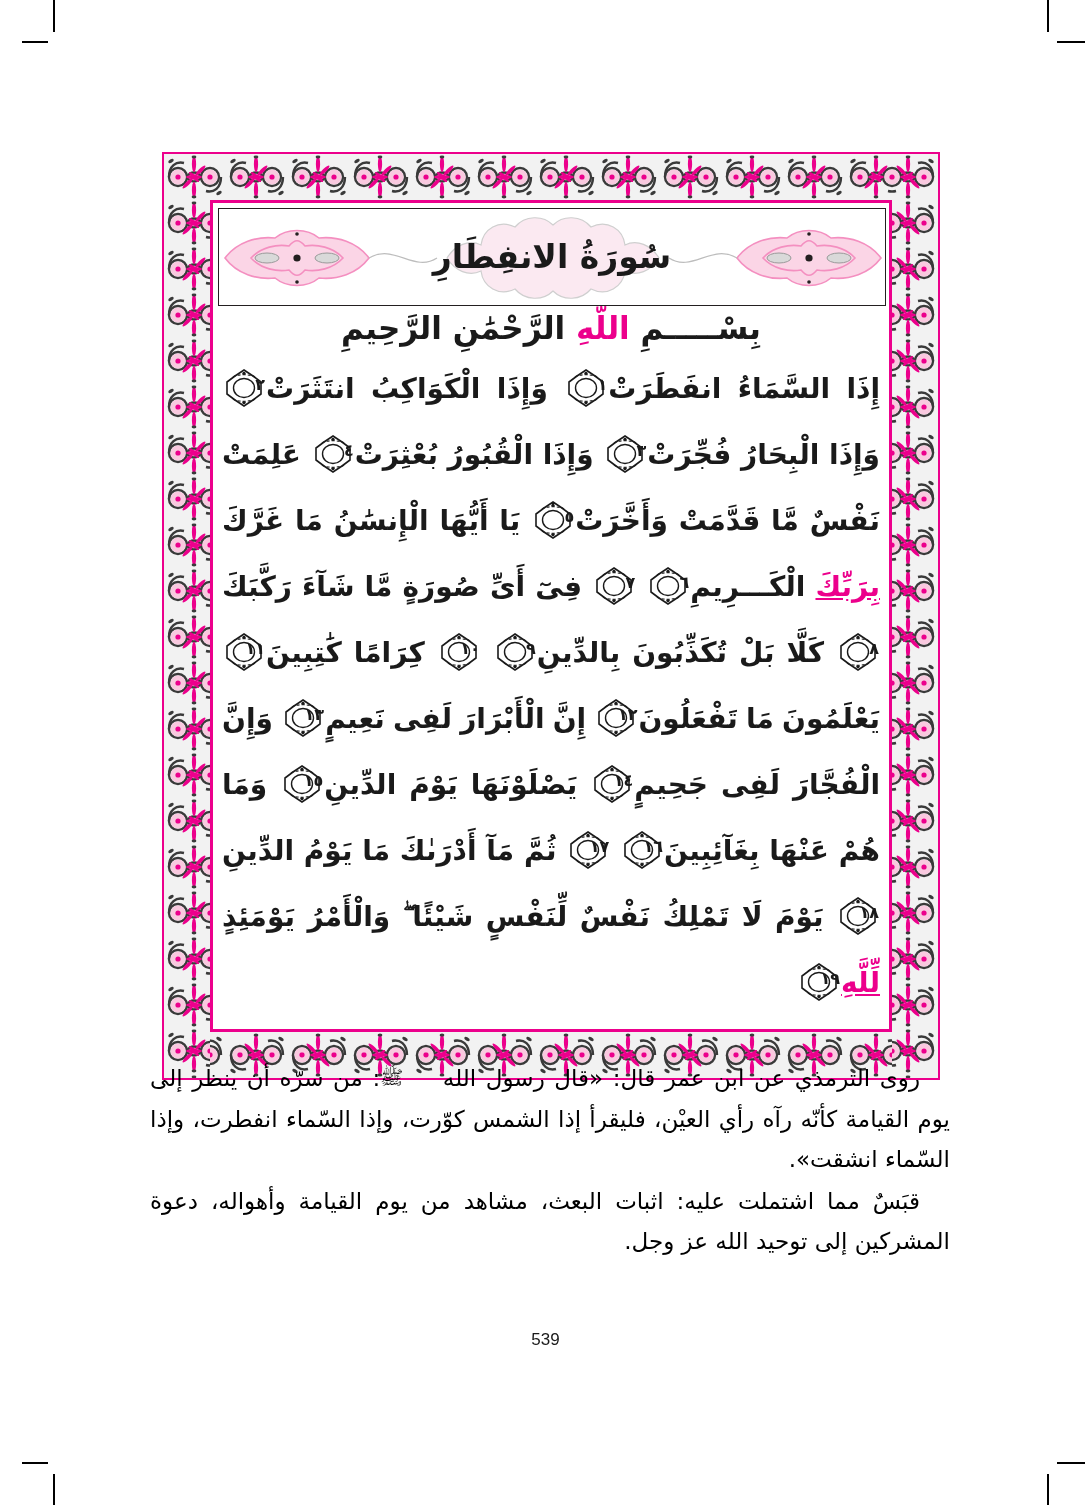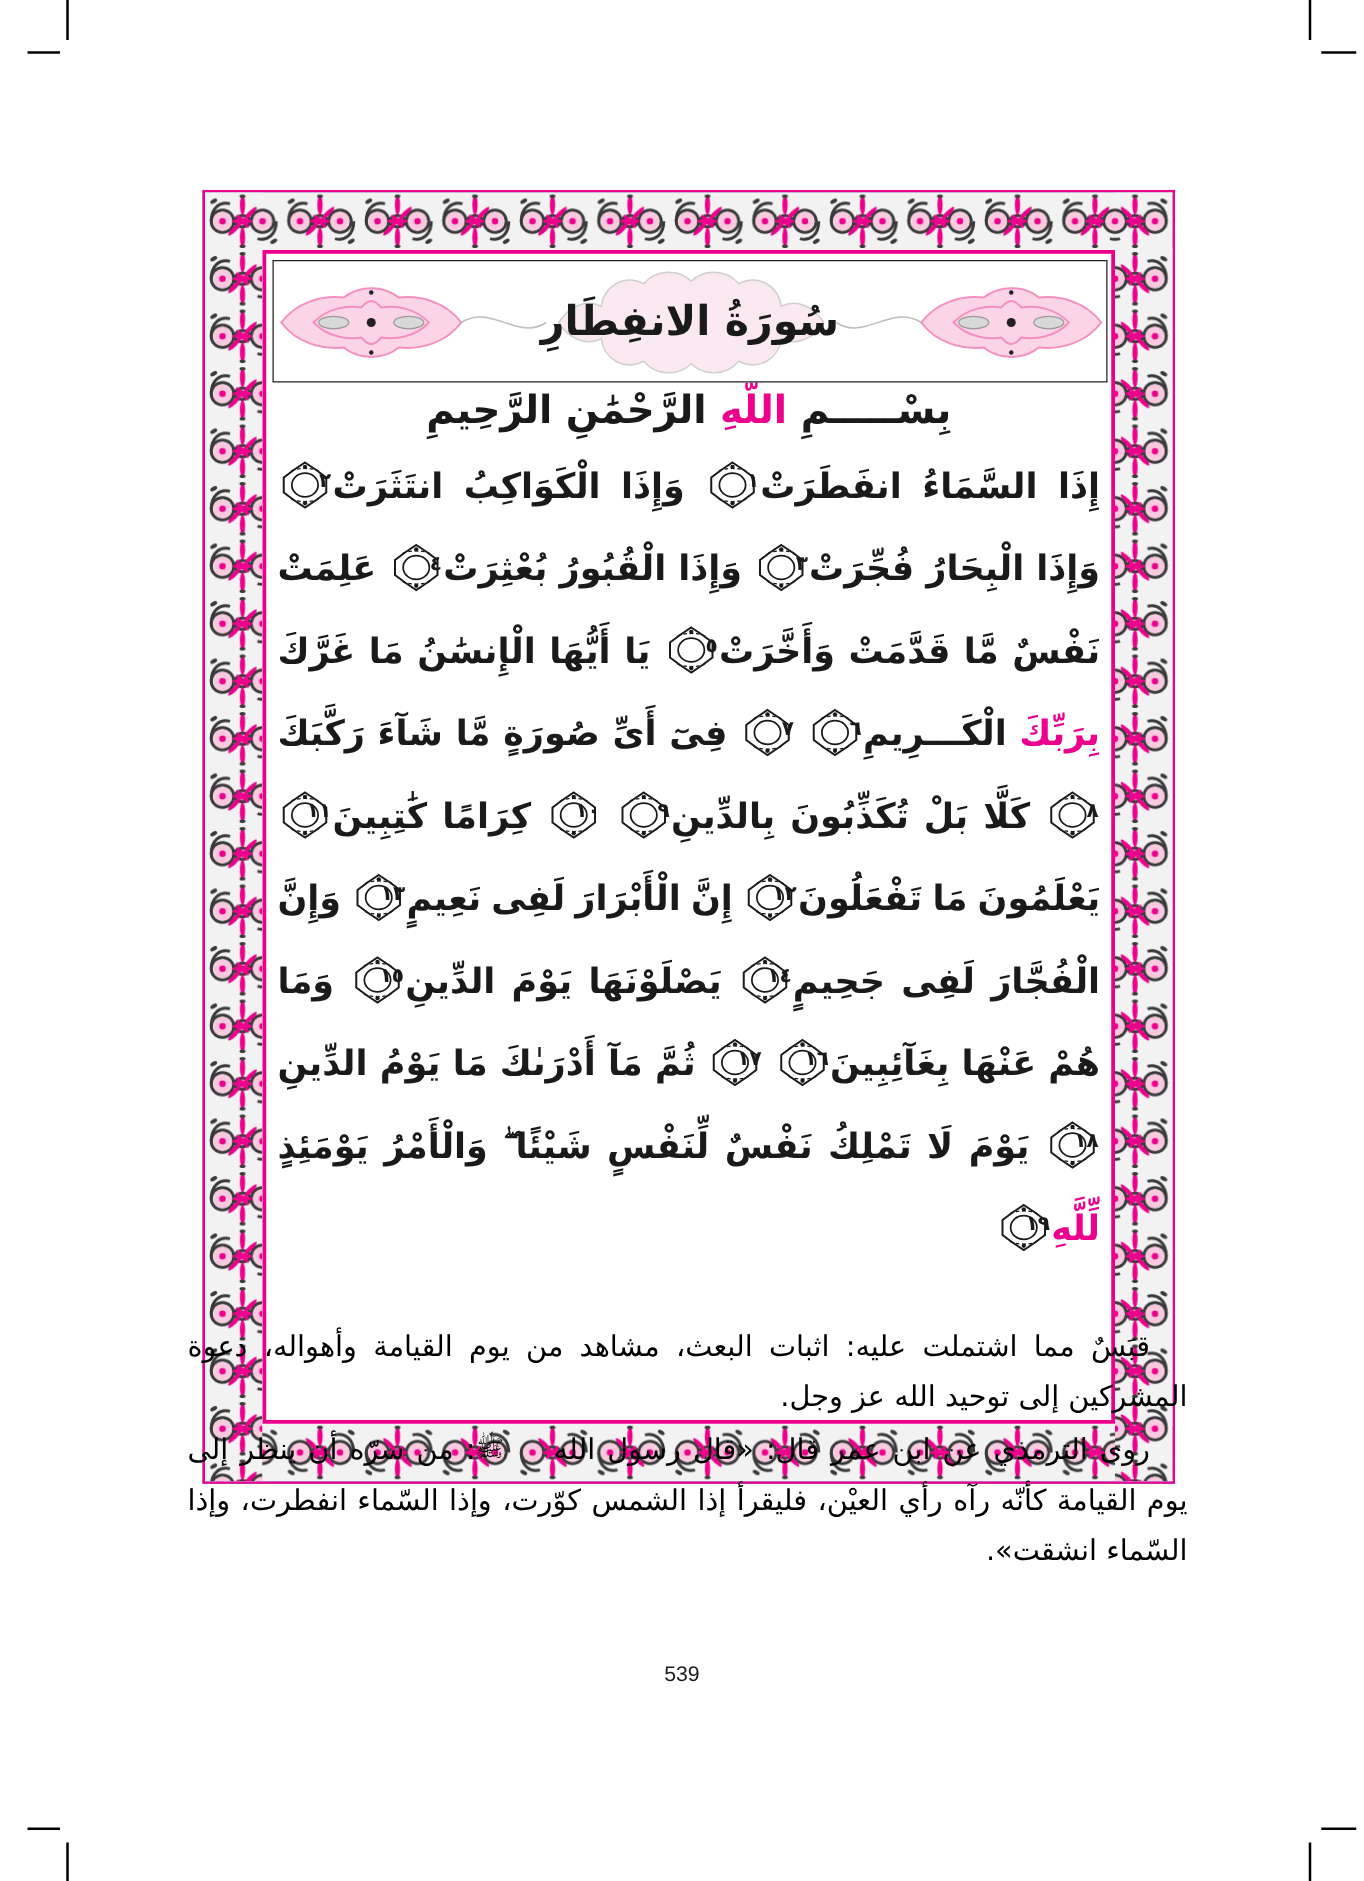--- a/index.html
+++ b/index.html
@@ -28,23 +28,23 @@
   .cm-bl-h { left: 22px;  top: 1462px; width: 26px; height: 2px; }
   .cm-br-v { left: 1047px;top: 1474px; width: 2px;  height: 31px; }
   .cm-br-h { left: 1057px;top: 1462px; width: 28px; height: 2px; }
 
   
   #quran-frame {
     position: absolute;
     left: 162px;
     top: 152px;
     width: 778px;
-    height: 1035px;
-    box-sizing: border-box;
-    background: #3b82f6;
+    height: 928px;
+    box-sizing: border-box;
+    background: #737373;
   }
   .frame-outline-outer {
     position: absolute;
     inset: 0;
     border: 2px solid #ec008c;
     box-sizing: border-box;
   }
   .frame-band {
     position: absolute;
     inset: 2px;
@@ -138,21 +138,21 @@
     text-align-last: justify;
     margin-top: 10px;
     padding: 0 4px;
     font-size: 28px;
     line-height: 66px;
     font-weight: 700;
     color: #1a1a1a;
     letter-spacing: -1.2px;
     word-spacing: -2px;
   }
-  #quran-text-body .hl { color: #ec008c; }
+  #quran-text-body .hl { color: #ec008c; text-decoration: underline; }
   .ayah-marker {
     display: inline-block;
     position: relative;
     width: 42px;
     height: 40px;
     vertical-align: -10px;
     margin: 0 1px;
     text-align: center;
   }
   .ayah-marker .ayah-num {
@@ -475,19 +475,19 @@
             <circle cx="21" cy="5.4" r="1.7" fill="#1a1a1a"></circle>
             <circle cx="21" cy="34.6" r="1.7" fill="#1a1a1a"></circle>
             <path d="M10 9 C14 6, 28 6, 32 9" fill="none" stroke="#1a1a1a" stroke-width="1.1" stroke-dasharray="3 2"></path>
             <path d="M10 31 C14 34, 28 34, 32 31" fill="none" stroke="#1a1a1a" stroke-width="1.1" stroke-dasharray="3 2"></path>
           </svg><span class="ayah-num">١٩</span></span> </div>
 
   </div>
 </div>
 
 <div id="commentary">
-  <p class="commentary-para indent">قبَسٌ مما اشتملت عليه: اثبات البعث، مشاهد من يوم القيامة وأهواله، دعوة المشركين إلى توحيد الله عز وجل.</p>
   <p class="commentary-para indent">
     <span>روى الترمذي عن ابن عمر قال: «قال رسول الله </span><span class="pbuh-glyph">ﷺ</span><span>: من سرّه أن ينظر إلى يوم القيامة كأنّه رآه رأي العيْن، فليقرأ إذا الشمس كوّرت، وإذا السّماء انفطرت، وإذا السّماء انشقت».</span>
   </p>
+  <p class="commentary-para indent">قبَسٌ مما اشتملت عليه: اثبات البعث، مشاهد من يوم القيامة وأهواله، دعوة المشركين إلى توحيد الله عز وجل.</p>
 </div>
 
 <div id="page-number">539</div>
 
 </body></html>

